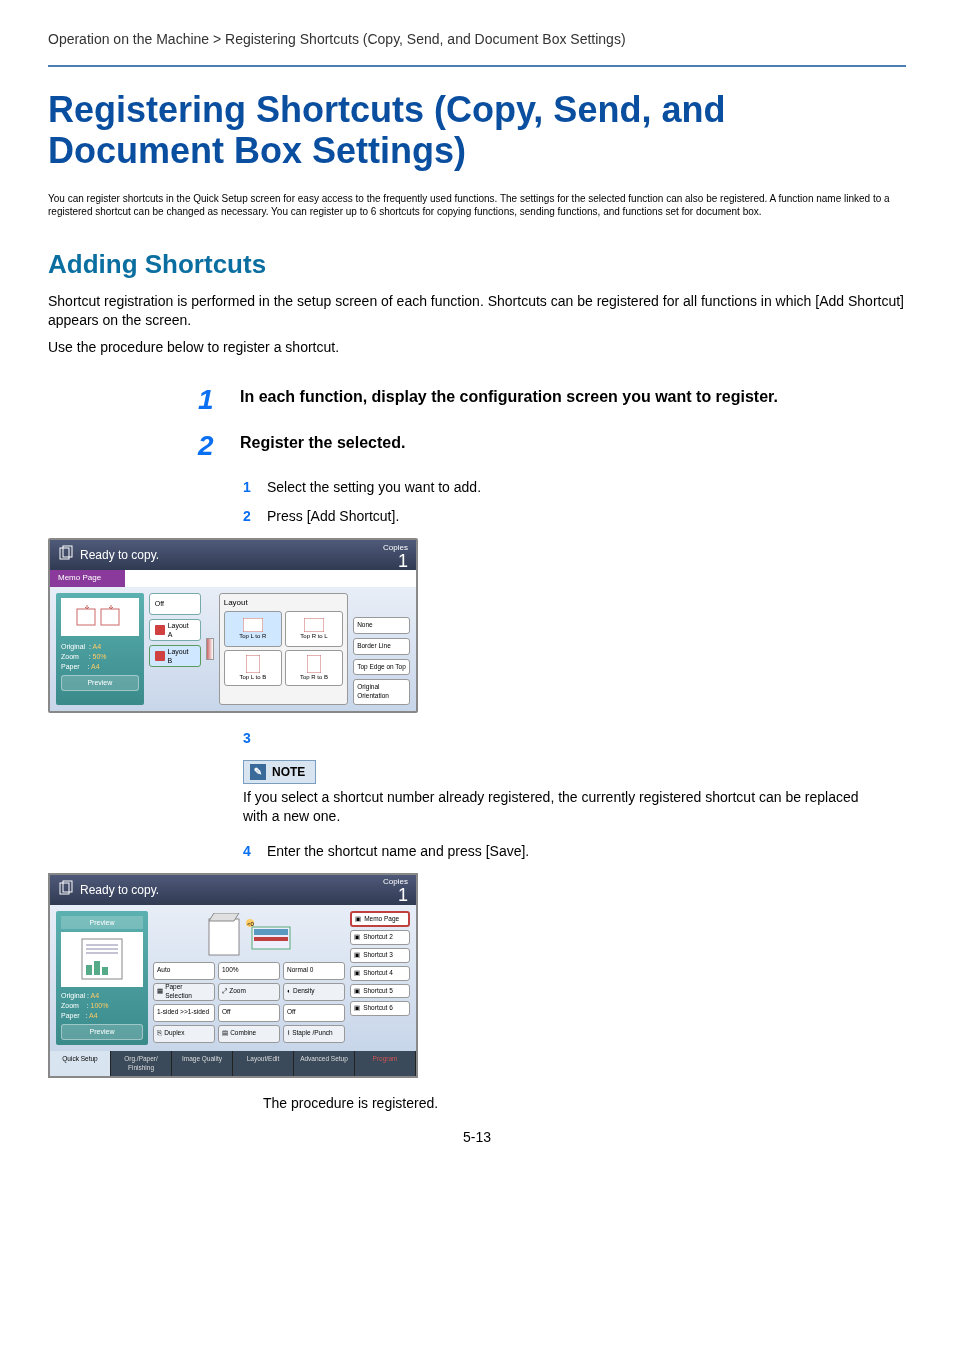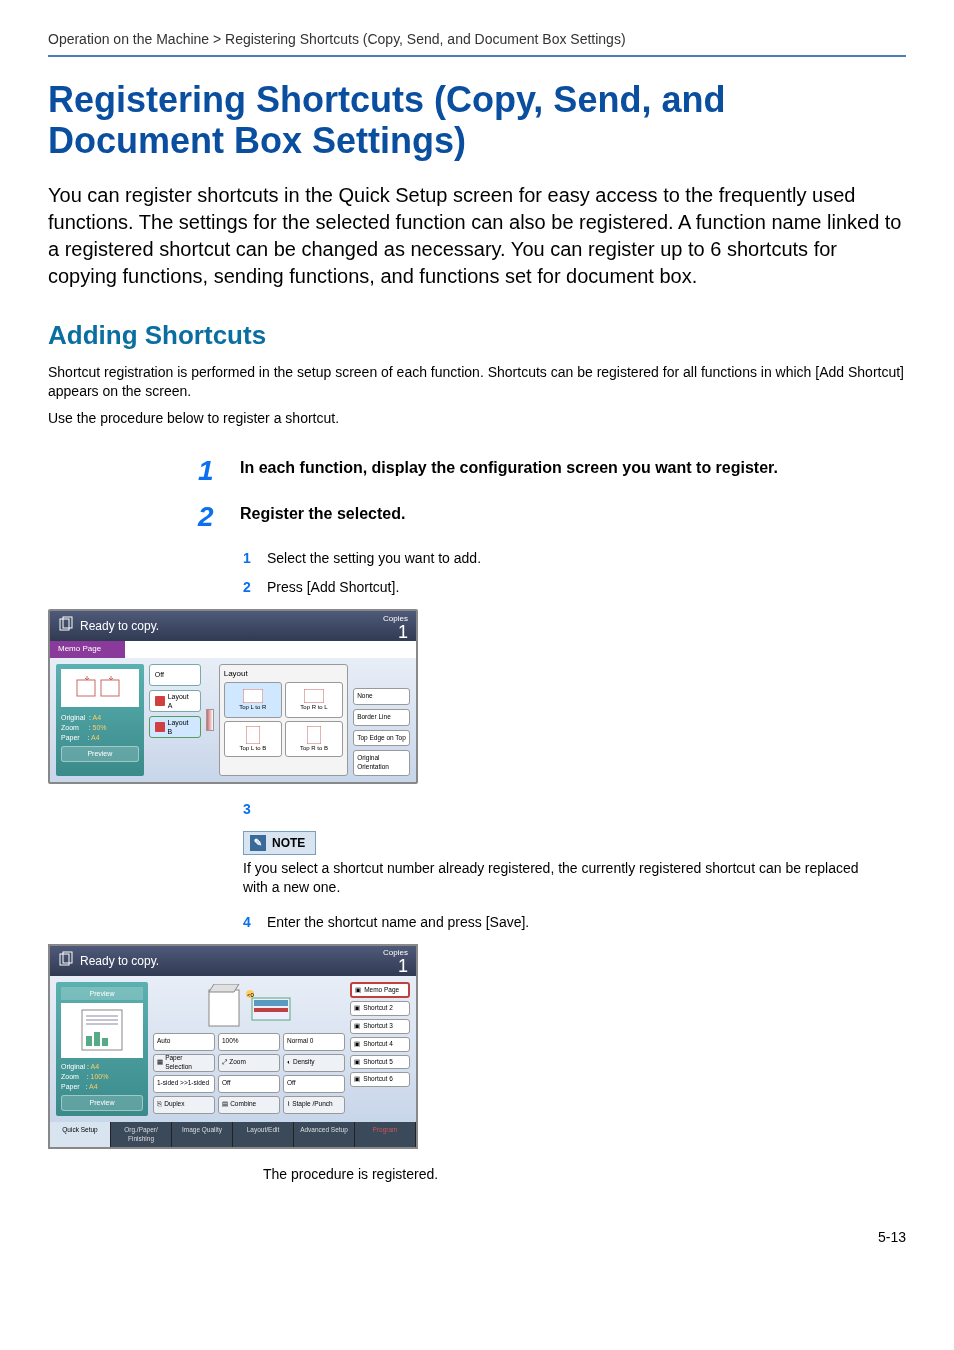--- a/index.html
+++ b/index.html
@@ -9,34 +9,34 @@
     color: #000;
     width: 954px;
     margin: 0 auto;
     background: #fff;
     padding: 30px 48px 40px 48px;
     line-height: 1.35;
   }
   .breadcrumb {
     font-size: 14px;
     color: #333;
-    padding-bottom: 6px;
+    padding-bottom: 16px;
     border-bottom: 2px solid #4a7fb5;
     margin-bottom: 22px;
   }
   h1 {
     color: #0a4ea0;
     font-size: 36px;
     font-weight: 900;
     line-height: 1.15;
     margin-bottom: 20px;
     font-family: Arial Black, Arial, sans-serif;
   }
   .intro {
-    font-size: 20px;
+    font-size: 10px;
     margin-bottom: 28px;
   }
   h2 {
     color: #0a6ea0;
     font-size: 26px;
     font-weight: 900;
     margin-bottom: 10px;
     font-family: Arial Black, Arial, sans-serif;
   }
   .sub-intro { font-size: 14px; margin-bottom: 8px; }
@@ -216,21 +216,21 @@
   .s2-cell.btn { background:#eef2f7;}
   .s2-side { width:60px; display:flex; flex-direction:column; gap:3px;}
   .s2-side .sc { font-size:6.5px; border:1px solid #999; border-radius:3px; background:#fff; padding:2px 3px; display:flex; align-items:center; gap:3px;}
   .s2-side .sc.top{border-color:#c04040;border-width:2px;}
   .s2-tabs {
     display:flex; background:#3a4a5a; color:#ddd; font-size:6.5px;
   }
   .s2-tabs .t{flex:1;text-align:center;padding:4px 2px;border-right:1px solid #222;}
   .s2-tabs .t.on{background:#d8e4f0;color:#000;}
   .s2-tabs .t.prog{color:#cc5555;}
-  .page-num { text-align:right; margin-top:44px; font-size:14px;}
+  .page-num { text-align:center; margin-top:15px; font-size:14px;}
   .closing { margin-left:215px; font-size:14px; margin-top:10px;}
   .ico{width:10px;height:10px;background:#d04040;display:inline-block;border-radius:1px;}
   .chev{width:8px;height:22px;background:linear-gradient(90deg,#cc6666,#fff);border:1px solid #999;}
 </style>
 </head>
 <body>
 
 <div class="breadcrumb">Operation on the Machine &gt; Registering Shortcuts (Copy, Send, and Document Box Settings)</div>
 
 <h1>Registering Shortcuts (Copy, Send, and Document Box Settings)</h1>

